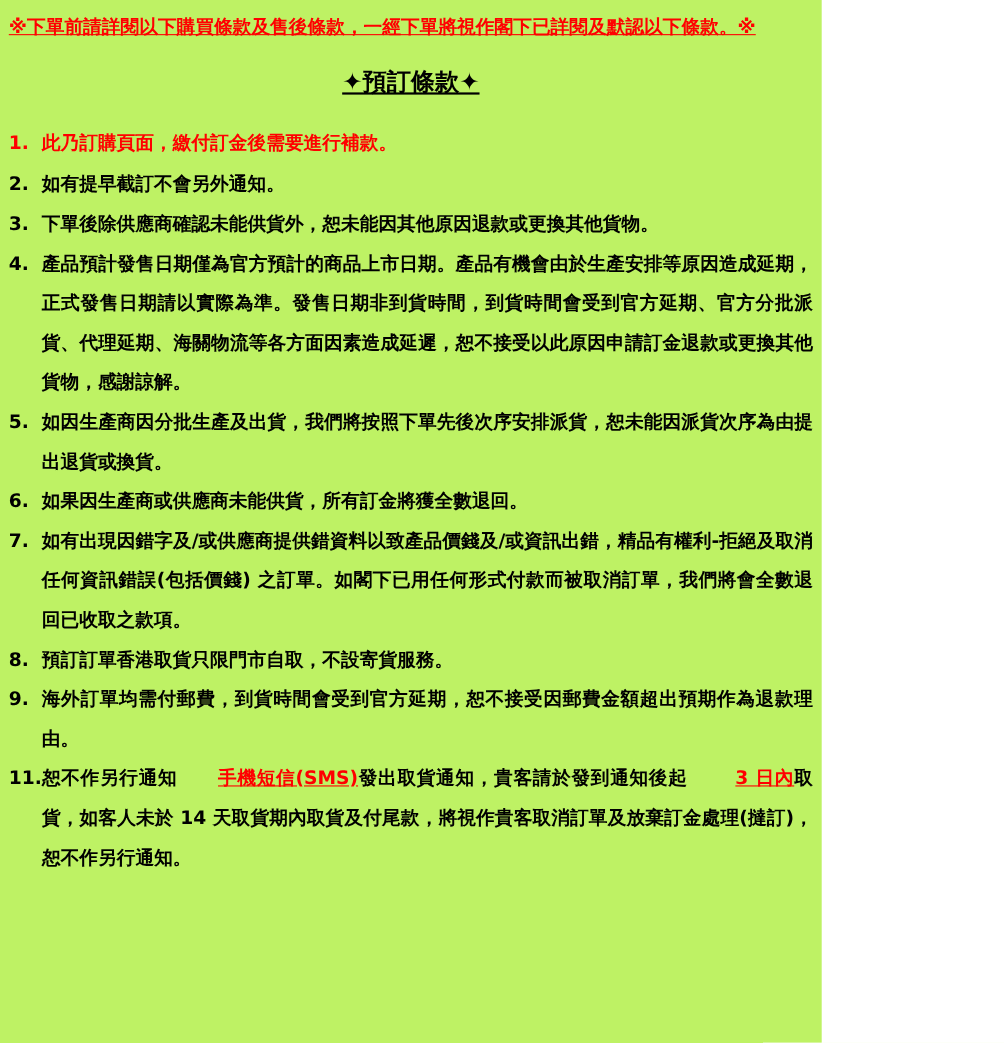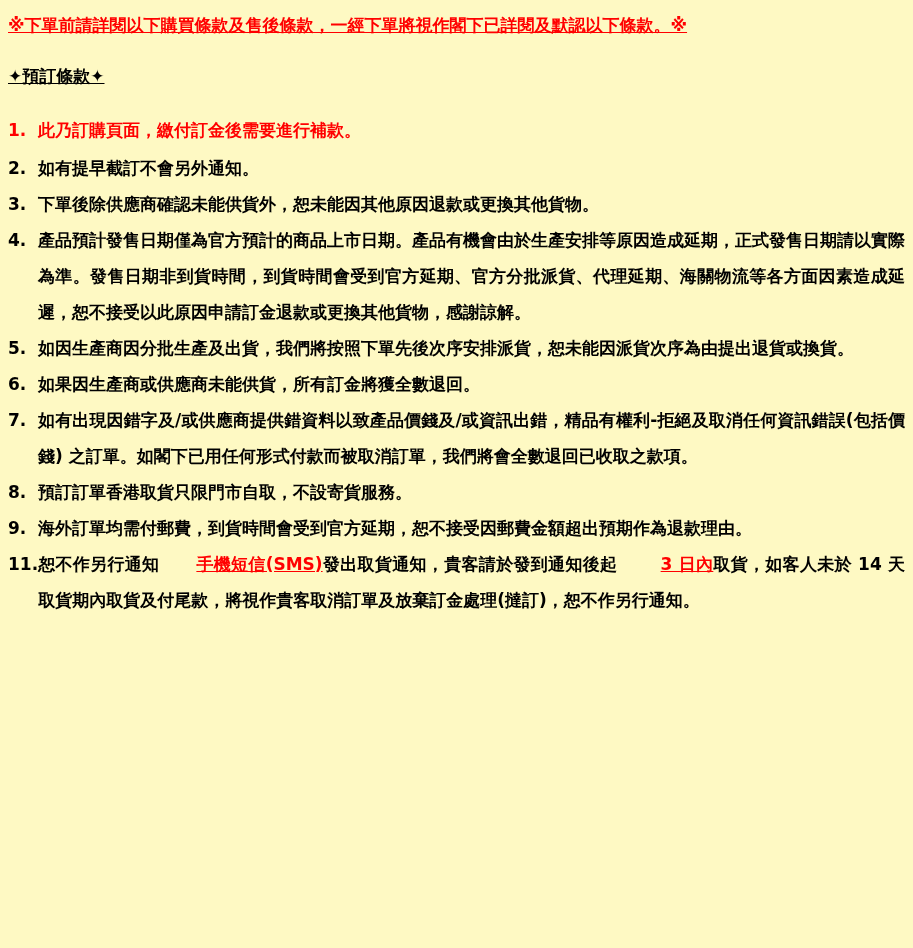--- a/index.html
+++ b/index.html
@@ -1,42 +1,43 @@
 <!DOCTYPE html>
 <html style="--accent-red: #ff0000; --link-blue: #0000ff; --text-color: #000000;"><head>
 <meta charset="utf-8">
 <style>
   html, body {
     margin: 0;
     padding: 0;
     background: #ffffff;
   }
   .page {
-    width: 913px;
+    width: 747px;
     min-height: 948px;
     box-sizing: border-box;
     padding: 12px 8px 10px 8px;
     font-family: "DejaVu Sans", "Liberation Sans", sans-serif;
     font-weight: bold;
     color: var(--text-color, #000);
-    background: #fef9c3;
+    background: #bef264;
   }
   .notice {
     color: var(--accent-red, #ff0000);
     text-decoration: underline;
     font-size: 17px;
     line-height: 26px;
     margin: 0 0 26px 0;
   }
   .section-title {
     color: var(--text-color, #000);
     text-decoration: underline;
-    font-size: 17px;
+    font-size: 22px;
     line-height: 24px;
     margin: 0 0 24px 0;
+    text-align: center;
   }
   .terms-list {
     margin: 0;
     padding: 0;
   }
   .term-item {
     display: flex;
     font-size: 17px;
     line-height: 36px;
   }

